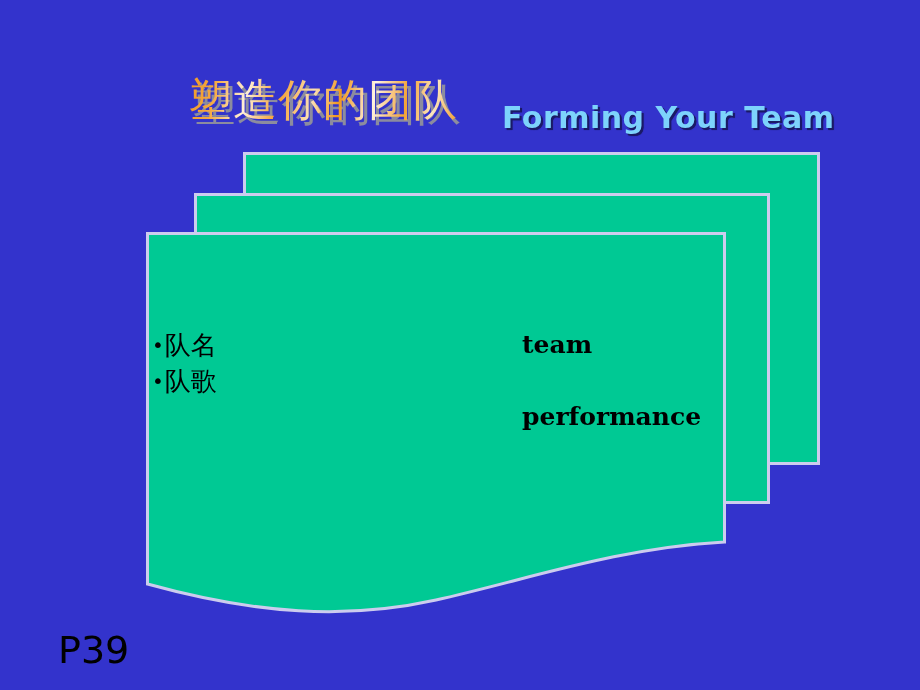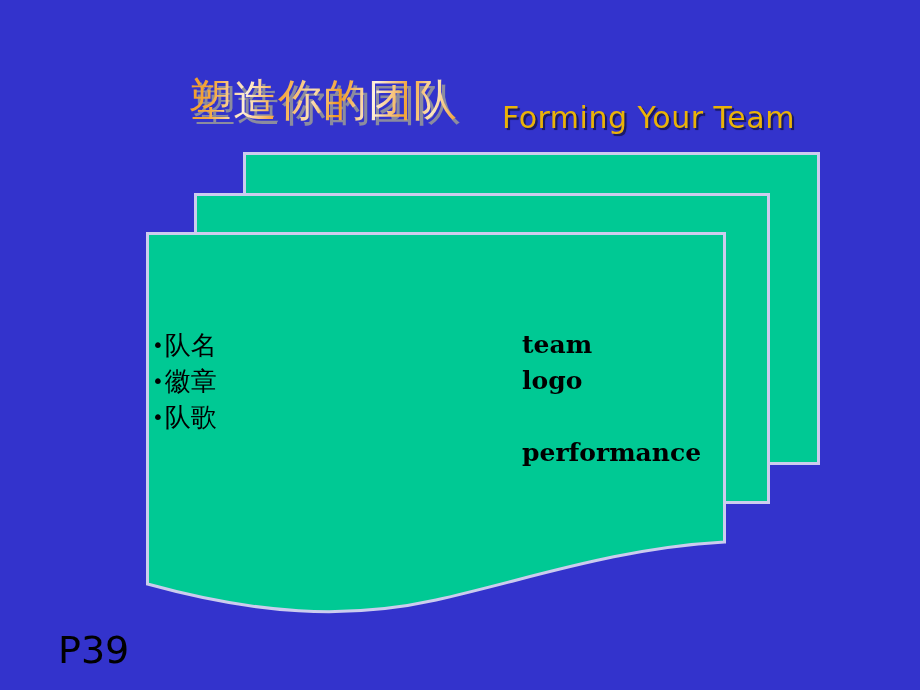--- a/index.html
+++ b/index.html
@@ -91,22 +91,22 @@
     color: transparent;
     -webkit-text-fill-color: transparent;
   }
 
   .title-en {
     position: absolute;
     left: 502px;
     top: 100px;
     font-family: "DejaVu Sans", "Liberation Sans", sans-serif;
     font-size: 30px;
-    font-weight: normal;
-    color: #eab308;
+    font-weight: bold;
+    color: #7dd3fc;
     letter-spacing: 0.5px;
     white-space: nowrap;
     text-shadow: 2px 2px 0 #1a1a66, 2px 2px 1px #1a1a66;
   }
 
   
   .content {
     position: absolute;
     left: 152px;
     top: 327px;
@@ -176,24 +176,20 @@
 
   <div class="title-en">Forming Your Team</div>
 
   <div class="content">
 
     <div class="row">
       <span class="cn-cell"><span class="bullet">•</span><span>队名</span></span>
       <span class="en-cell">team</span>
     </div>
 
-    <div class="row">
-      <span class="cn-cell"><span class="bullet">•</span><span>徽章</span></span>
-      <span class="en-cell">logo</span>
-    </div>
 
 
     <div class="row">
       <span class="cn-cell"><span class="bullet">•</span><span>队歌</span></span>
     </div>
 
     <div class="row">
       <span class="en-cell">performance</span>
     </div>
 

